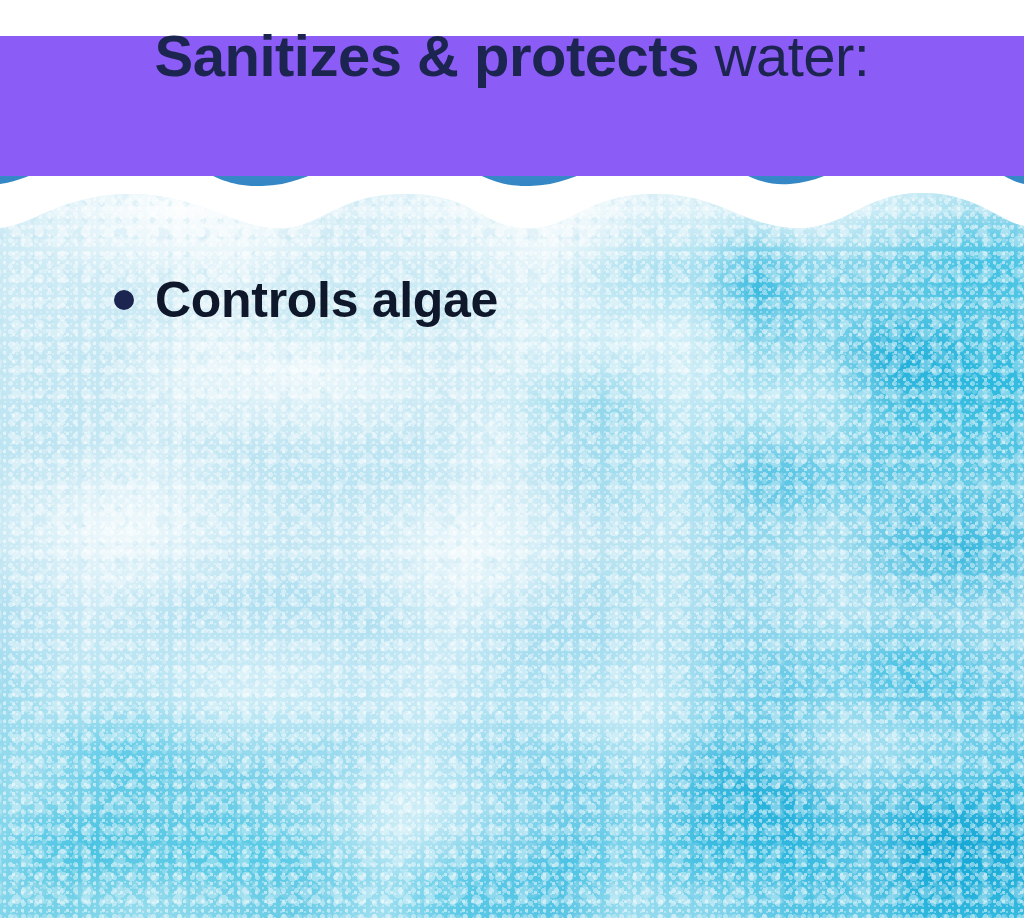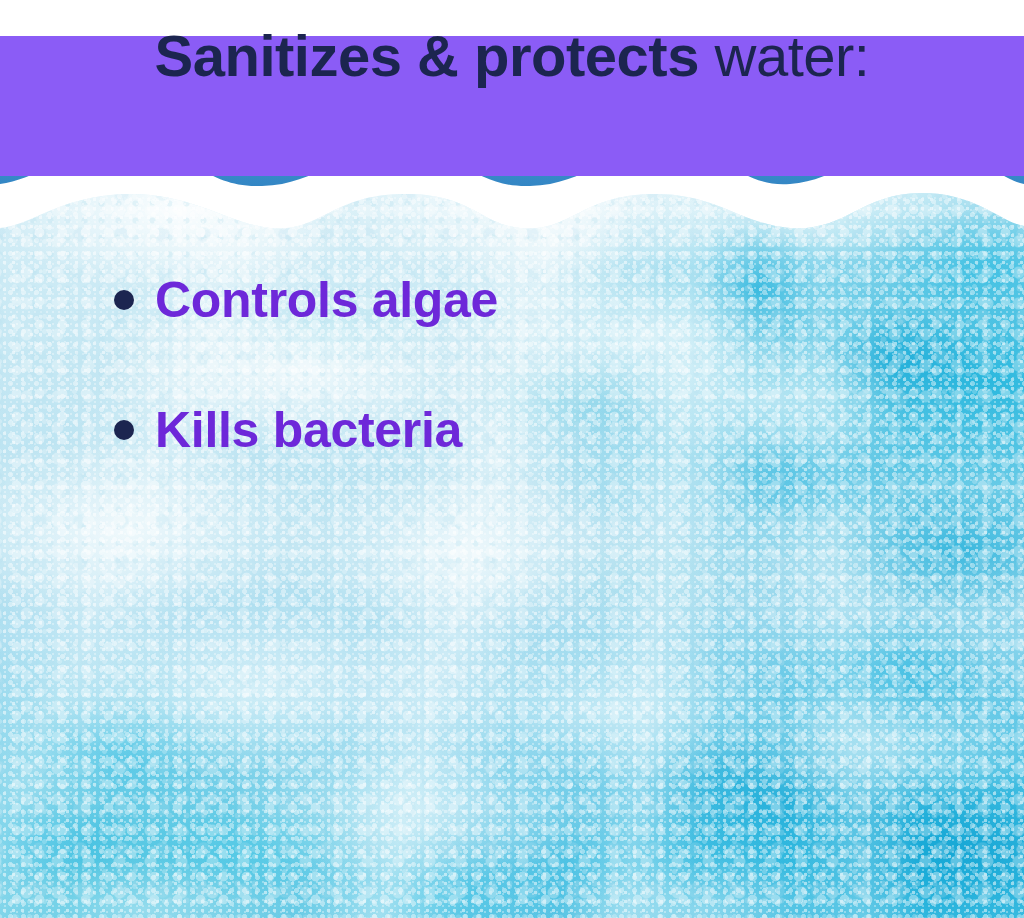--- a/index.html
+++ b/index.html
@@ -179,21 +179,21 @@
     width: 1024px;
     z-index: 6;
     list-style: none;
     margin: 0;
     padding: 0;
   }
   .bullet-item {
     position: relative;
     margin: 0;
     padding: 0 0 0 155px;
-    color: #6d28d9;
+    color: #0f172a;
     font-size: 50px;
     font-weight: 700;
     line-height: 64px;
     letter-spacing: -0.3px;
   }
   .bullet-item .dot {
     position: absolute;
     left: 114px;
     top: 22px;
     width: 20px;
@@ -279,19 +279,15 @@
     <div class="headline">
       <span class="strong">Sanitizes &amp; protects</span><span class="light"> water:</span>
     </div>
   </div>
 
   <ul class="bullet-list">
     <li class="bullet-item b1">
       <span class="dot"></span>
       <span class="bullet-text">Controls algae</span>
     </li>
-    <li class="bullet-item b2">
-      <span class="dot"></span>
-      <span class="bullet-text">Kills bacteria</span>
-    </li>
   </ul>
 
 </div>
 
 </body></html>

